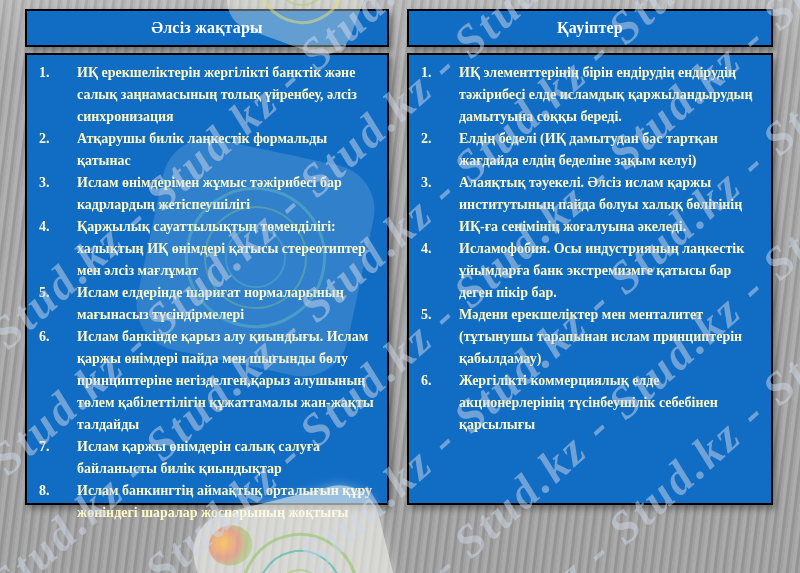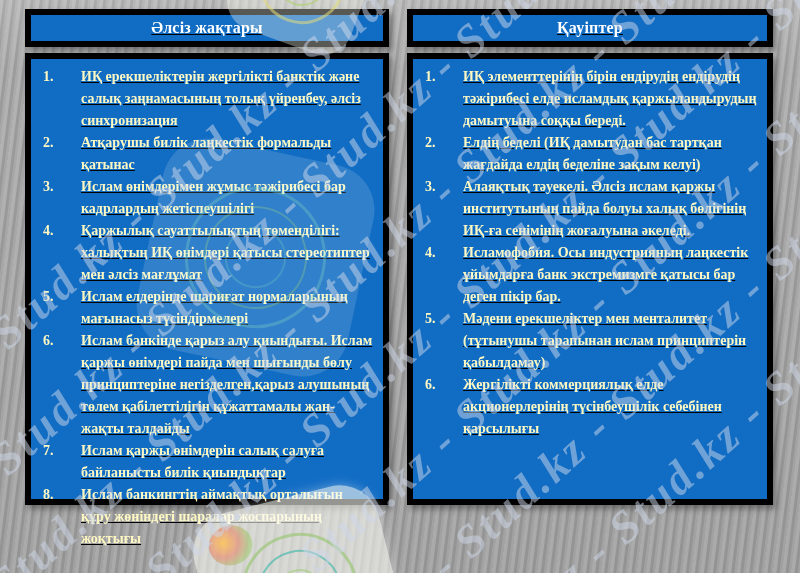--- a/index.html
+++ b/index.html
@@ -12,23 +12,22 @@
     position:absolute; inset:0;
     background:
       linear-gradient(180deg, rgba(255,255,255,0.16) 0%, rgba(255,255,255,0) 12%, rgba(0,0,0,0.05) 100%),
       repeating-linear-gradient(97deg, #b3b3b3 0px, #b3b3b3 3px, #9b9b9b 4px, #9b9b9b 6px, #aaaaaa 7px, #aaaaaa 9px);
   }
   
   .column { position:absolute; top:9px; z-index:1; }
   .col-left  { left:25px;  width:364px; }
   .col-right { left:407px; width:366px; }
   .box {
-    background:#116cc4; border:6px solid #000000; box-sizing:border-box;
+    background:#116cc4; border:2px solid #000000; box-sizing:border-box;
     box-shadow:3px 4px 6px rgba(40,40,40,0.45);
-    text-decoration:underline;
   }
   .header-box {
     height:38px; margin-bottom:6px;
     display:flex; align-items:center; justify-content:center;
   }
   .header-box span { color:#ffffff; font-weight:bold; font-size:16px; letter-spacing:0.2px; }
   .list-box { height:452px; padding:7px 6px 6px 0; }
   ol.swot-list {
     list-style:none; counter-reset:n; margin:0; padding:0 4px 0 8px;
     color:#fef9c3; font-weight:bold; font-size:14px; line-height:22px;

